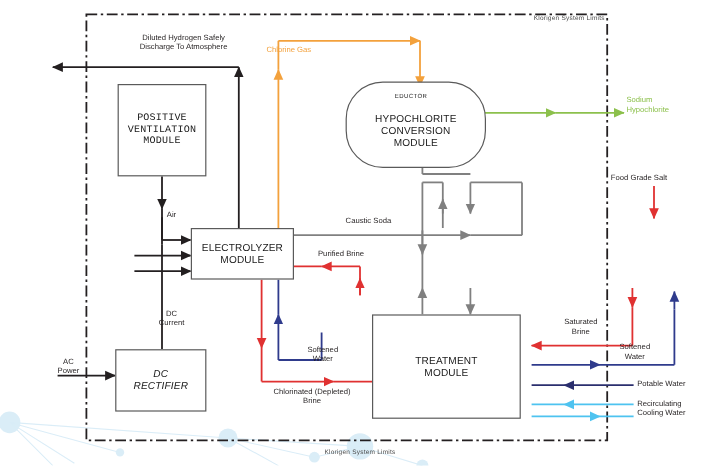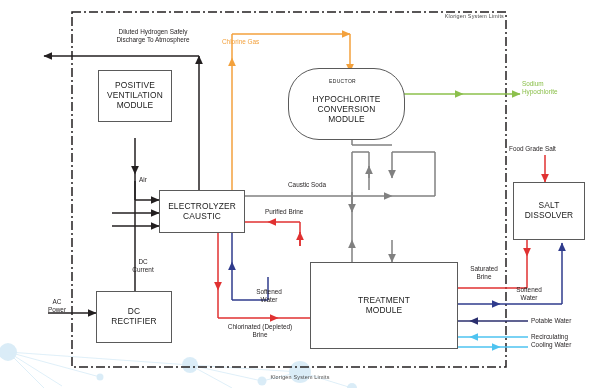--- a/index.html
+++ b/index.html
@@ -177,53 +177,49 @@
       <path d="M528 321 L470 321" stroke="#2b2f6e" marker-end="url(#aDN)"></path>
       <path d="M470 321 L443 321" stroke="#2b2f6e"></path>
 
       <path d="M528 337 L470 337" stroke="#4ec3f0" marker-end="url(#aLB)"></path>
       <path d="M470 337 L443 337" stroke="#4ec3f0"></path>
       <path d="M443 347 L500 347" stroke="#4ec3f0" marker-end="url(#aLB)"></path>
       <path d="M500 347 L528 347" stroke="#4ec3f0"></path>
     </g>
   </svg>
 
-  <div class="node" style="left:98px; top:70px; width:74px; height:52px;">
+  <div class="node" style="left:98px; top:70px; width:74px; height:77px;font-family:Liberation Mono, monospace;">
     <div class="ttl" style="white-space:pre-line;">POSITIVE
 VENTILATION
 MODULE</div>
   </div>
 
   <div class="node" style="left:159px; top:190px; width:86px; height:43px;">
     <div class="ttl" style="white-space:pre-line;">ELECTROLYZER
-CAUSTIC</div>
+MODULE</div>
   </div>
 
   <div class="node" style="left:96px; top:291px; width:76px; height:52px;">
-    <div class="ttl" style="white-space:pre-line;">DC
+    <div class="ttl" style="white-space:pre-line;font-style:italic;">DC
 RECTIFIER</div>
   </div>
 
   <div class="node inner-wrap" style="left:288px; top:68px; width:117px; height:72px; justify-content:center; padding-top:12px;">
     <div class="ttl" style="white-space:pre-line;">HYPOCHLORITE
 CONVERSION
 MODULE</div>
   </div>
   <div class="eductor" style="left:329px; top:78px;">EDUCTOR</div>
 
 
-  <div class="node" style="left:310px; top:262px; width:148px; height:87px;">
+  <div class="node" style="left:310px; top:262px; width:124px; height:87px;">
     <div class="ttl" style="white-space:pre-line;">TREATMENT
 MODULE</div>
   </div>
 
-  <div class="node" style="left:513px; top:182px; width:72px; height:58px;">
-    <div class="ttl" style="white-space:pre-line;">SALT
-DISSOLVER</div>
-  </div>
 
   <div class="lbl" style="left:88px; top:28px; width:130px;">Diluted Hydrogen Safely
 Discharge To Atmosphere</div>
 
   <div class="lbl or" style="left:222px; top:38px; width:70px; text-align:left;">Chlorine Gas</div>
 
   <div class="lbl gr" style="left:522px; top:80px; width:66px; text-align:left;">Sodium
 Hypochlorite</div>
 
   <div class="lbl" style="left:509px; top:145px; width:80px; text-align:left;">Food Grade Salt</div>

